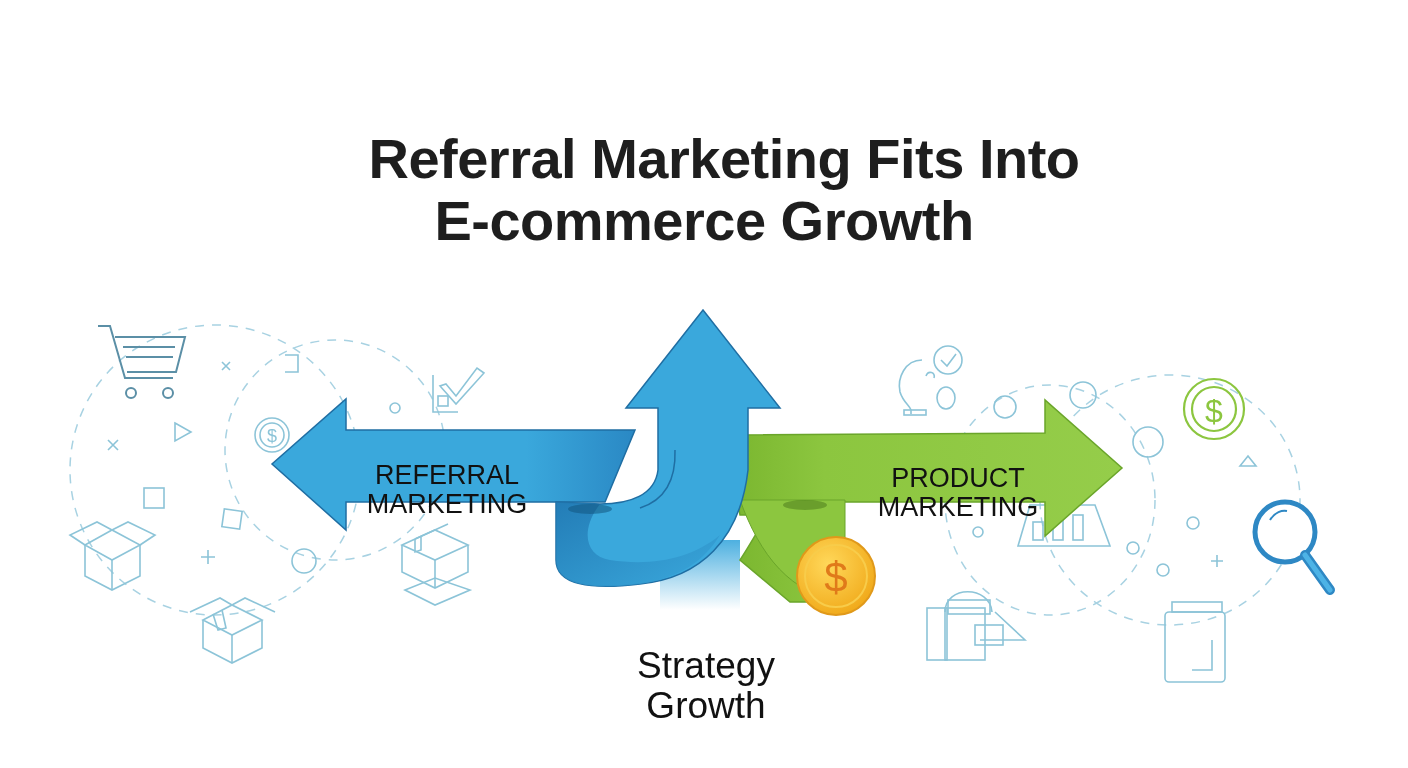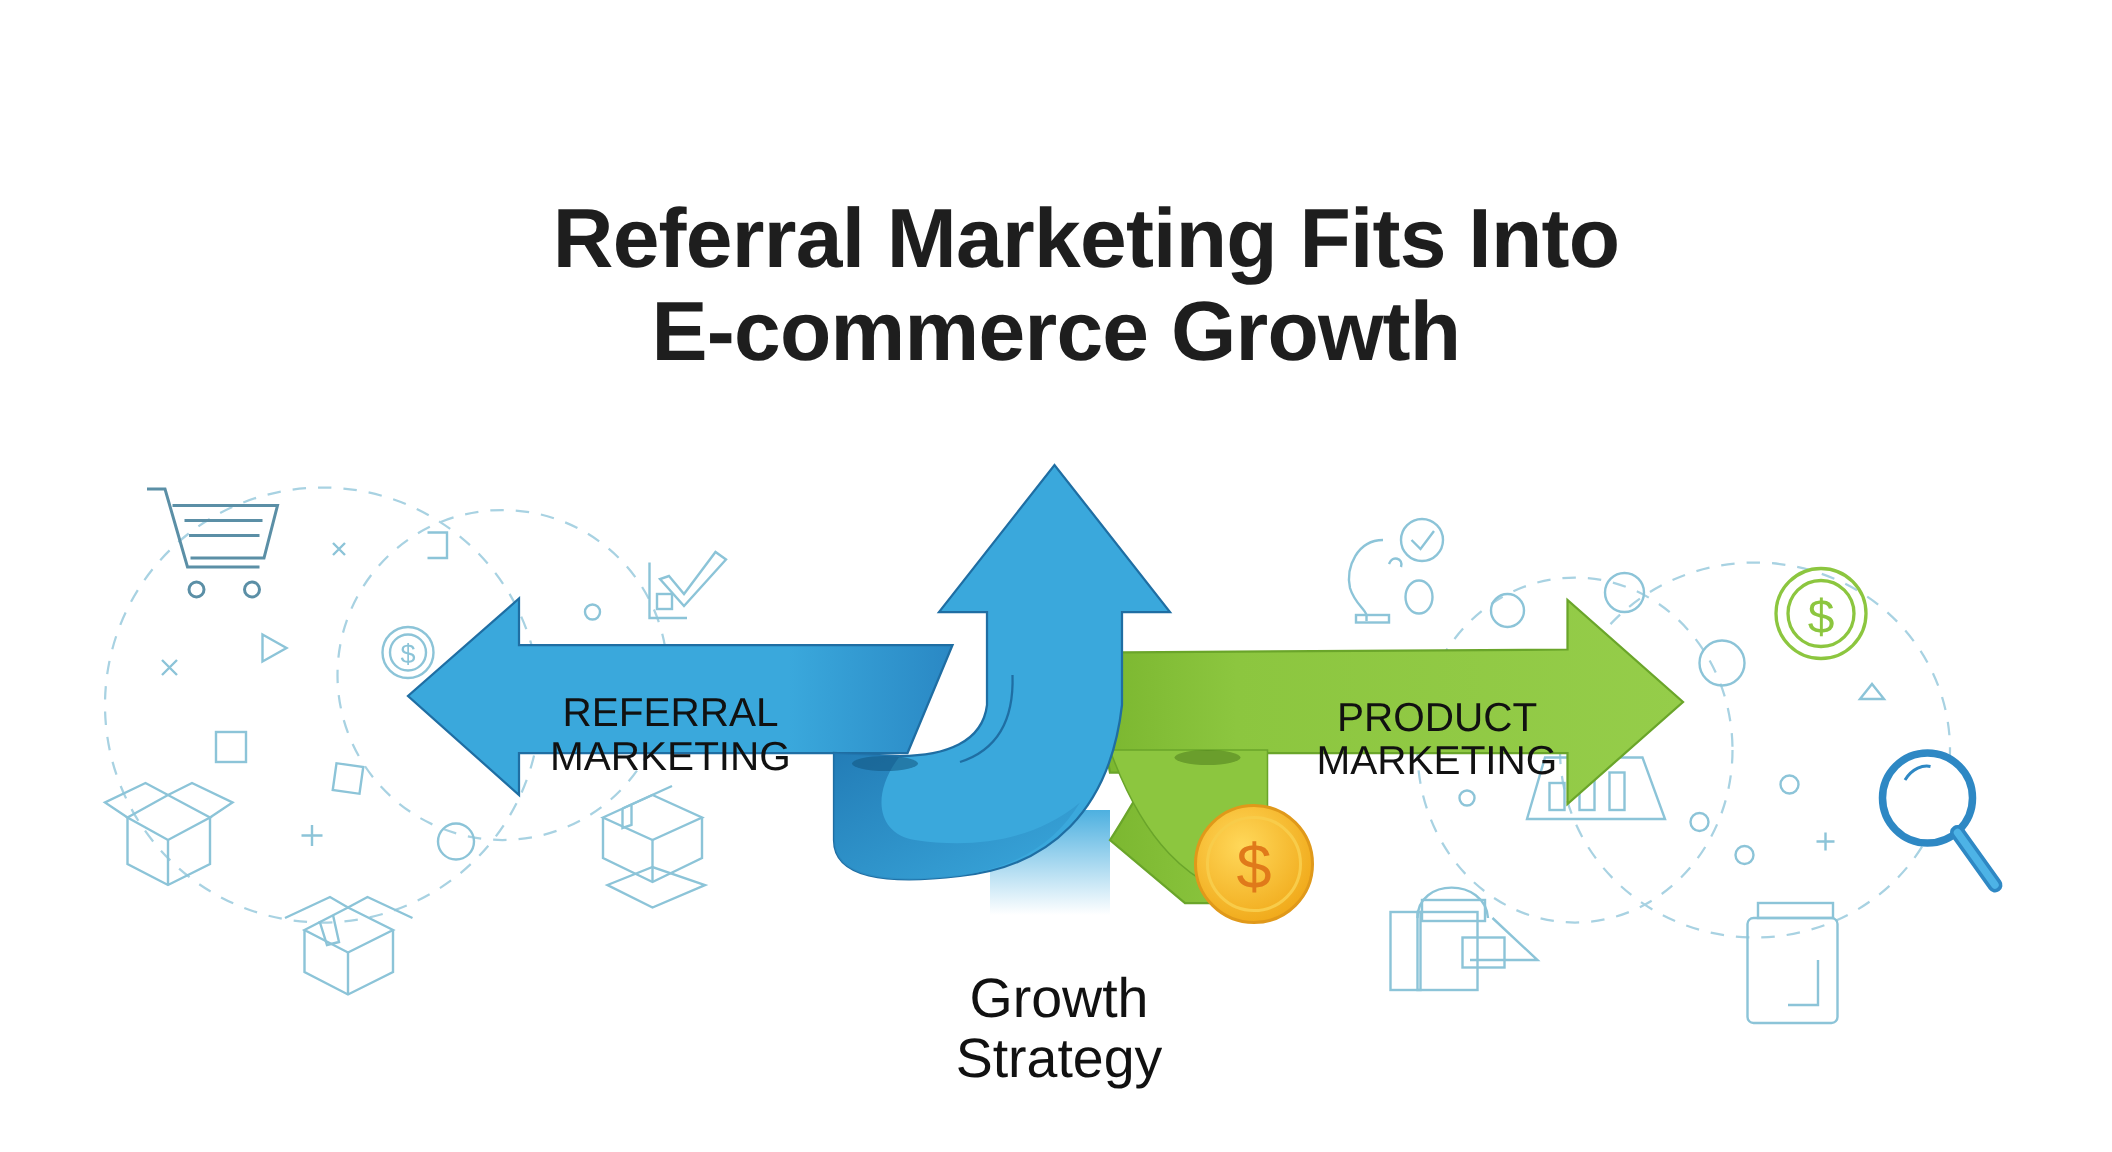--- a/index.html
+++ b/index.html
@@ -186,15 +186,15 @@
 
 <div class="label lbl-ref">
   <div>REFERRAL</div>
   <div>MARKETING</div>
 </div>
 <div class="label lbl-prod">
   <div>PRODUCT</div>
   <div>MARKETING</div>
 </div>
 <div class="label lbl-growth">
+  <div>Strategy</div>
   <div>Growth</div>
-  <div>Strategy</div>
 </div>
 
 </body></html>

